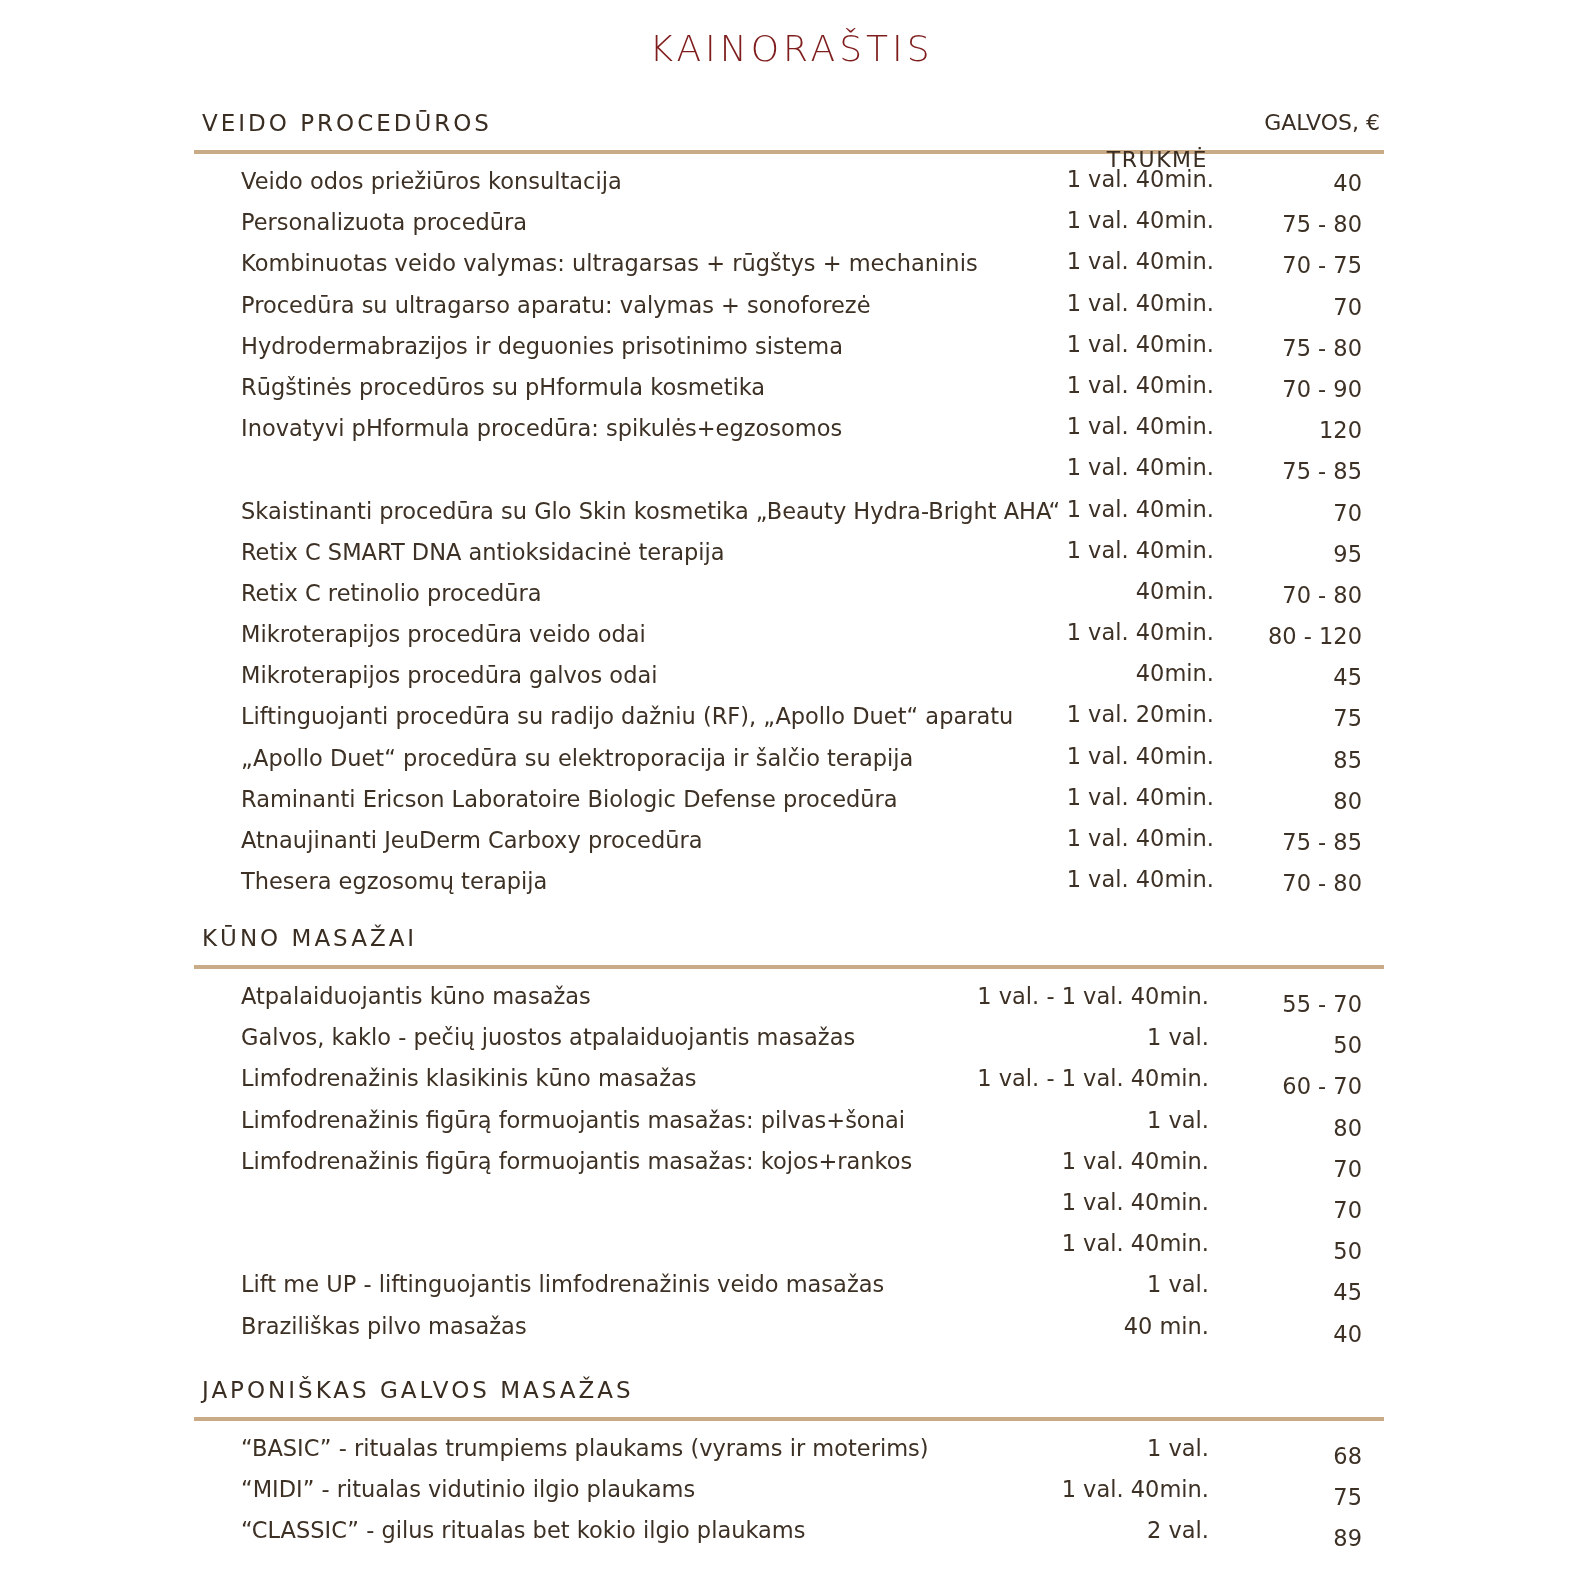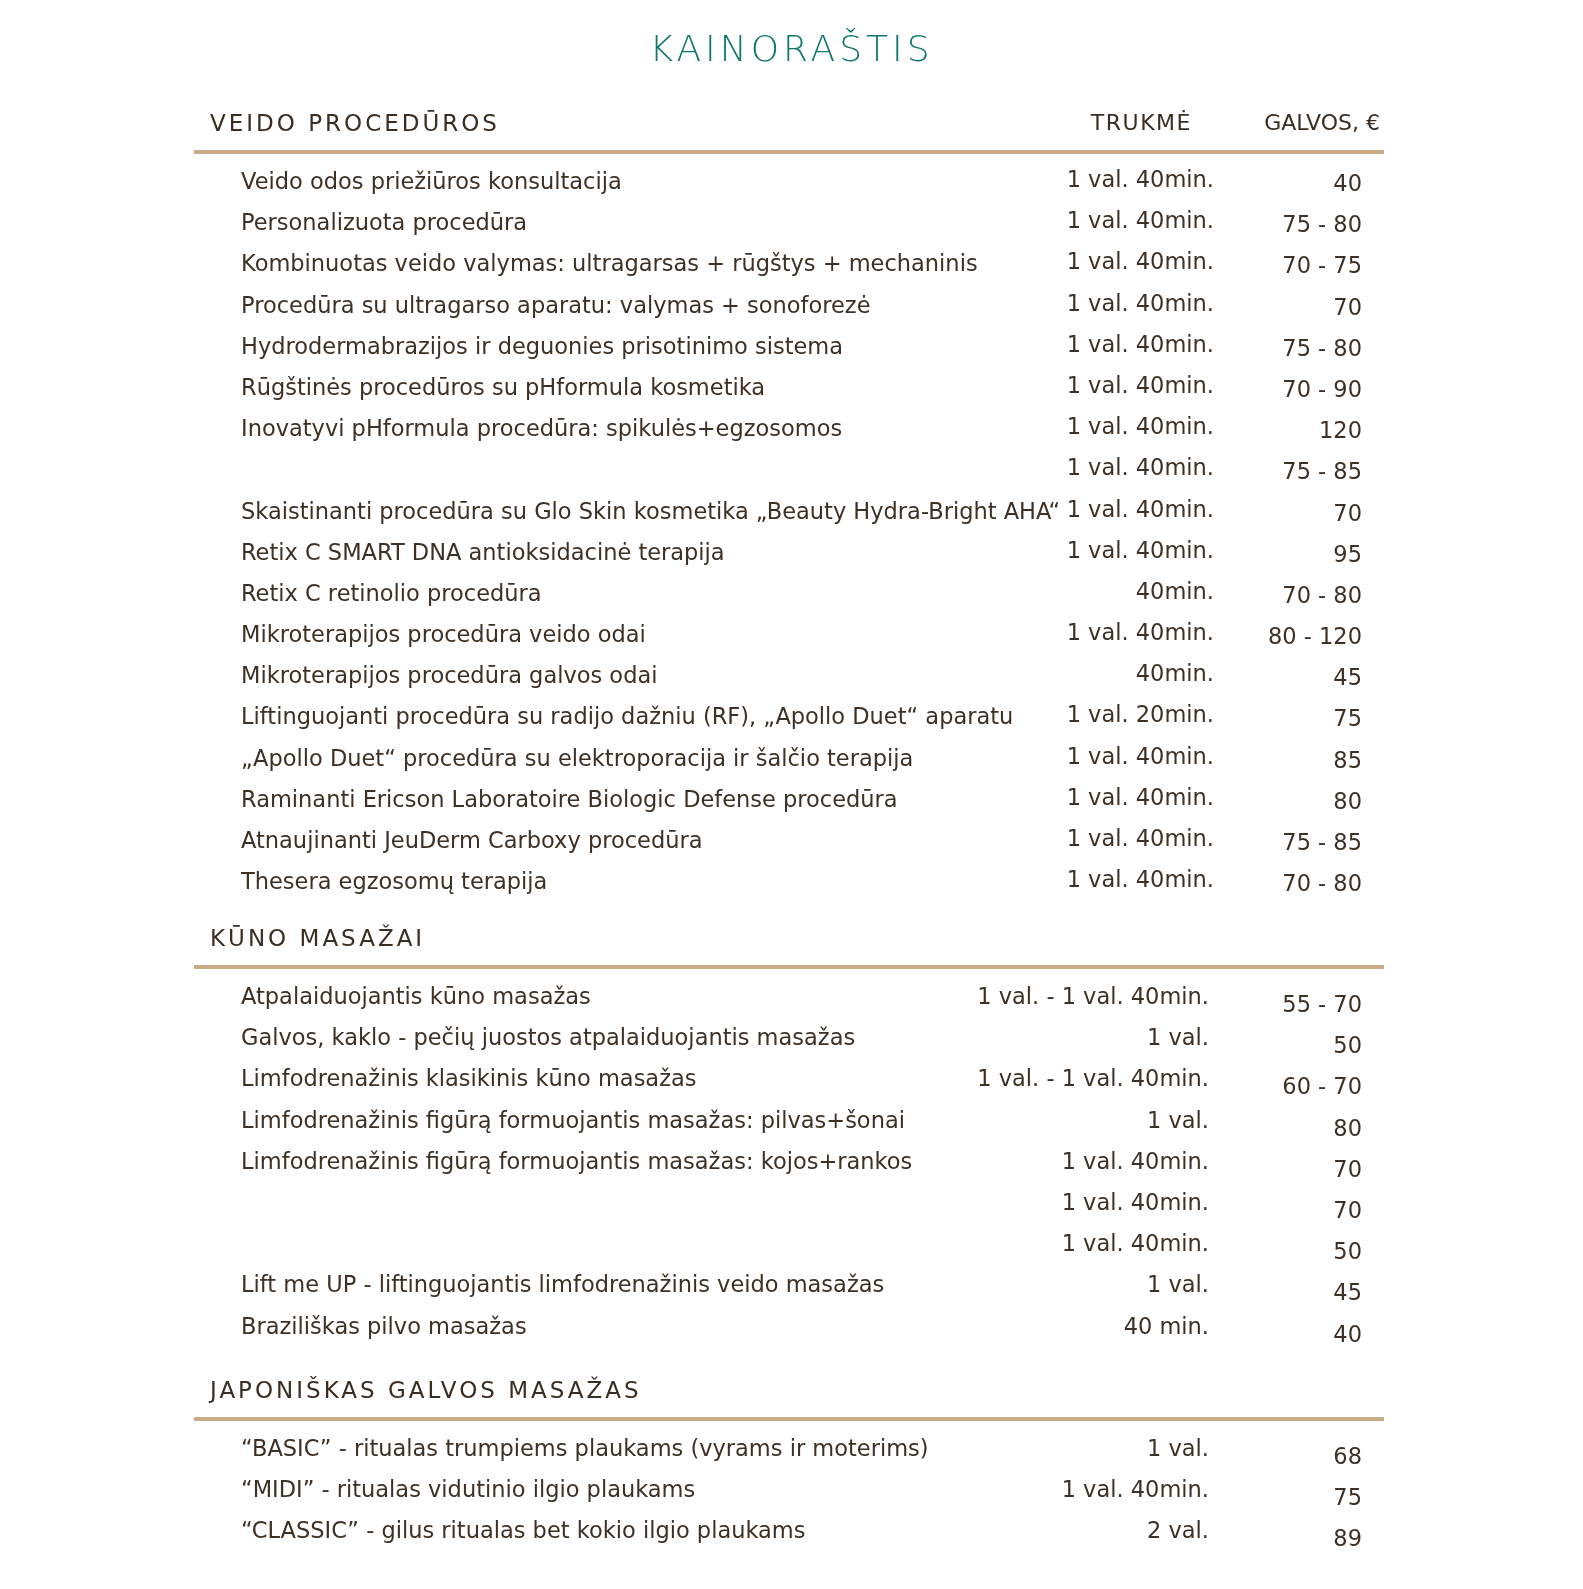--- a/index.html
+++ b/index.html
@@ -1,24 +1,24 @@
 <!DOCTYPE html>
 <html><head>
 <meta charset="utf-8">
 <style>
   html, body { margin:0; padding:0; background:#ffffff; }
   body { width:1583px; height:1589px; position:relative; overflow:hidden;
          font-family:"DejaVu Sans", sans-serif; color:#3d3024; }
   .title { position:absolute; top:28px; left:0; width:1583px; text-align:center;
-           font-size:36px; letter-spacing:4px; font-weight:300; color:#0f766e; }
+           font-size:36px; letter-spacing:4px; font-weight:300; color:#7f1d1d; }
   .section { position:absolute; left:194px; width:1190px; }
   .sec-head { position:relative; height:44px; }
-  .sec-name { position:absolute; left:16px; top:4px; font-size:23px; letter-spacing:3px; color:#3a2d22; }
+  .sec-name { position:absolute; left:8px; top:4px; font-size:23px; letter-spacing:3px; color:#3a2d22; }
   .col-h { position:absolute; top:4px; font-size:22px; letter-spacing:1.5px; color:#3a2d22; }
-  .col-dur { right:192px; }
+  .col-dur { right:176px;margin-top:37px; }
   .col-price { right:4px; letter-spacing:0; }
   .rule { height:4px; background:#c9ab88; margin-top:0; }
   .rows { margin-top:14px; }
   .row { position:relative; height:41.2px; font-size:22.5px; }
   .row .name { position:absolute; left:0; top:0; white-space:nowrap;margin-left:47px; }
   .row .dur { position:absolute; right:170px; top:-2px; white-space:nowrap; }
   .row .price { position:absolute; right:22px; top:2px; white-space:nowrap; }
   .s2 .row .dur, .s3 .row .dur { right:175px; top:0; }
   .s2 .row .price, .s3 .row .price { top:8px; }
 </style>

